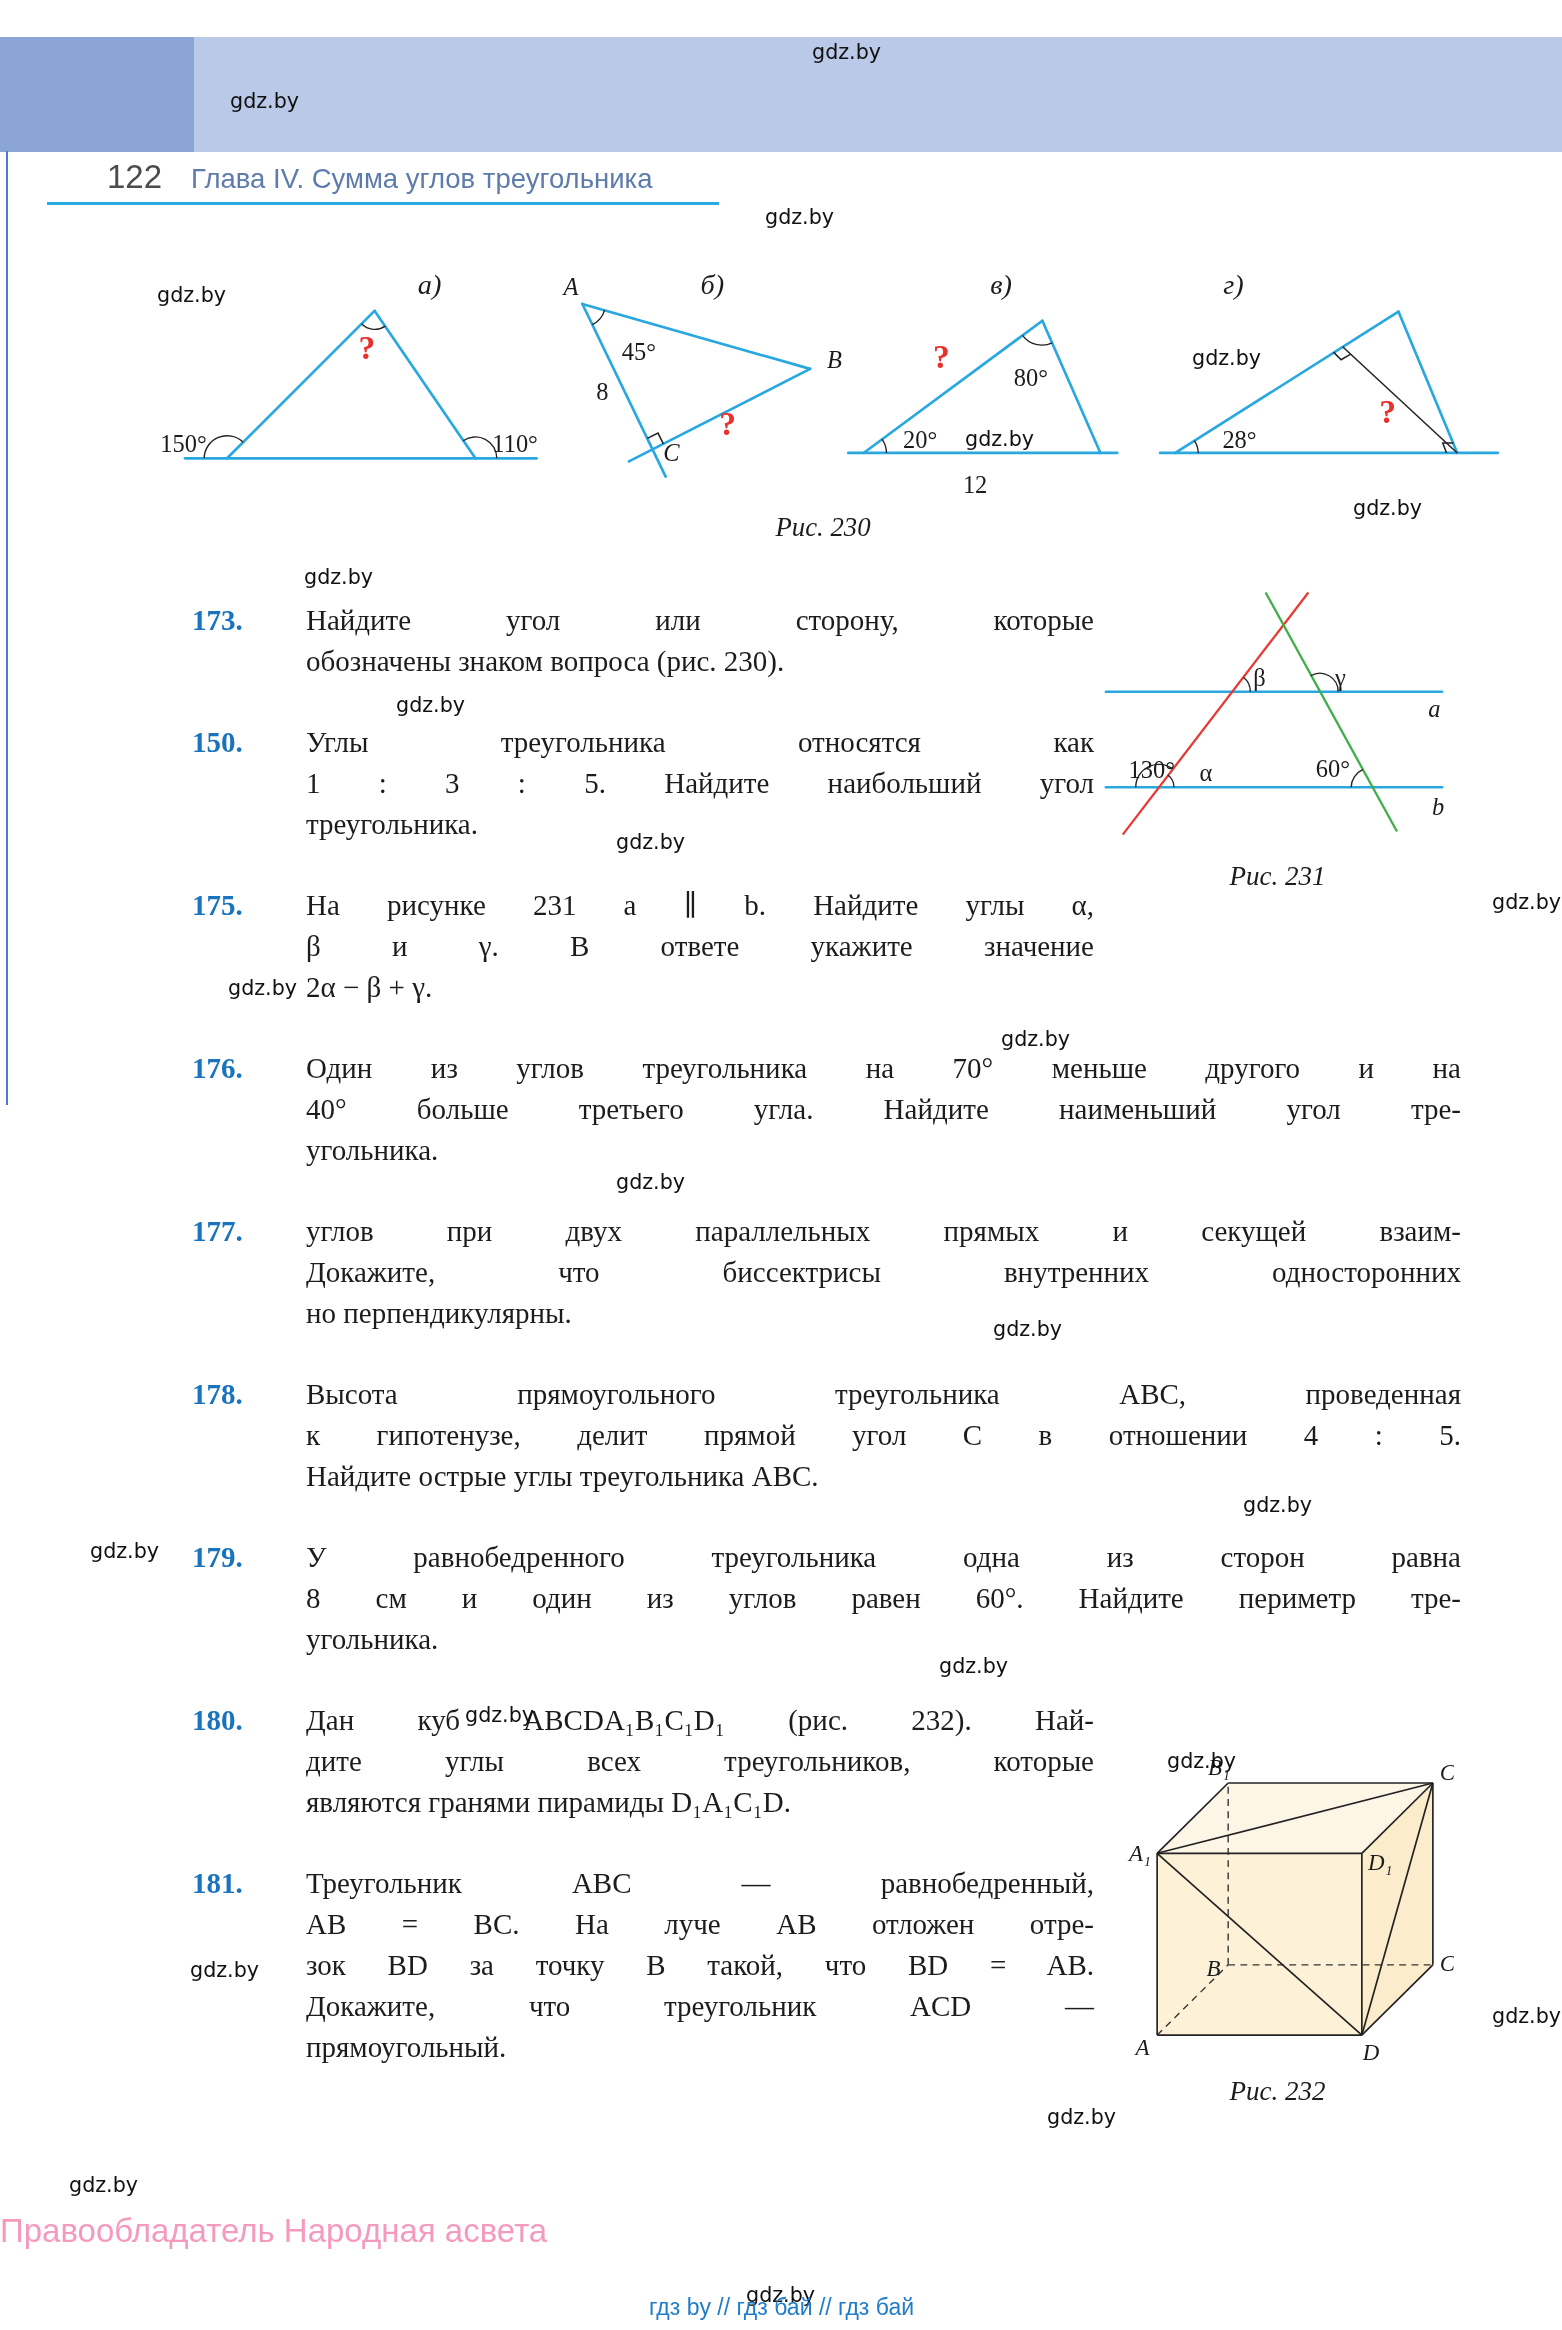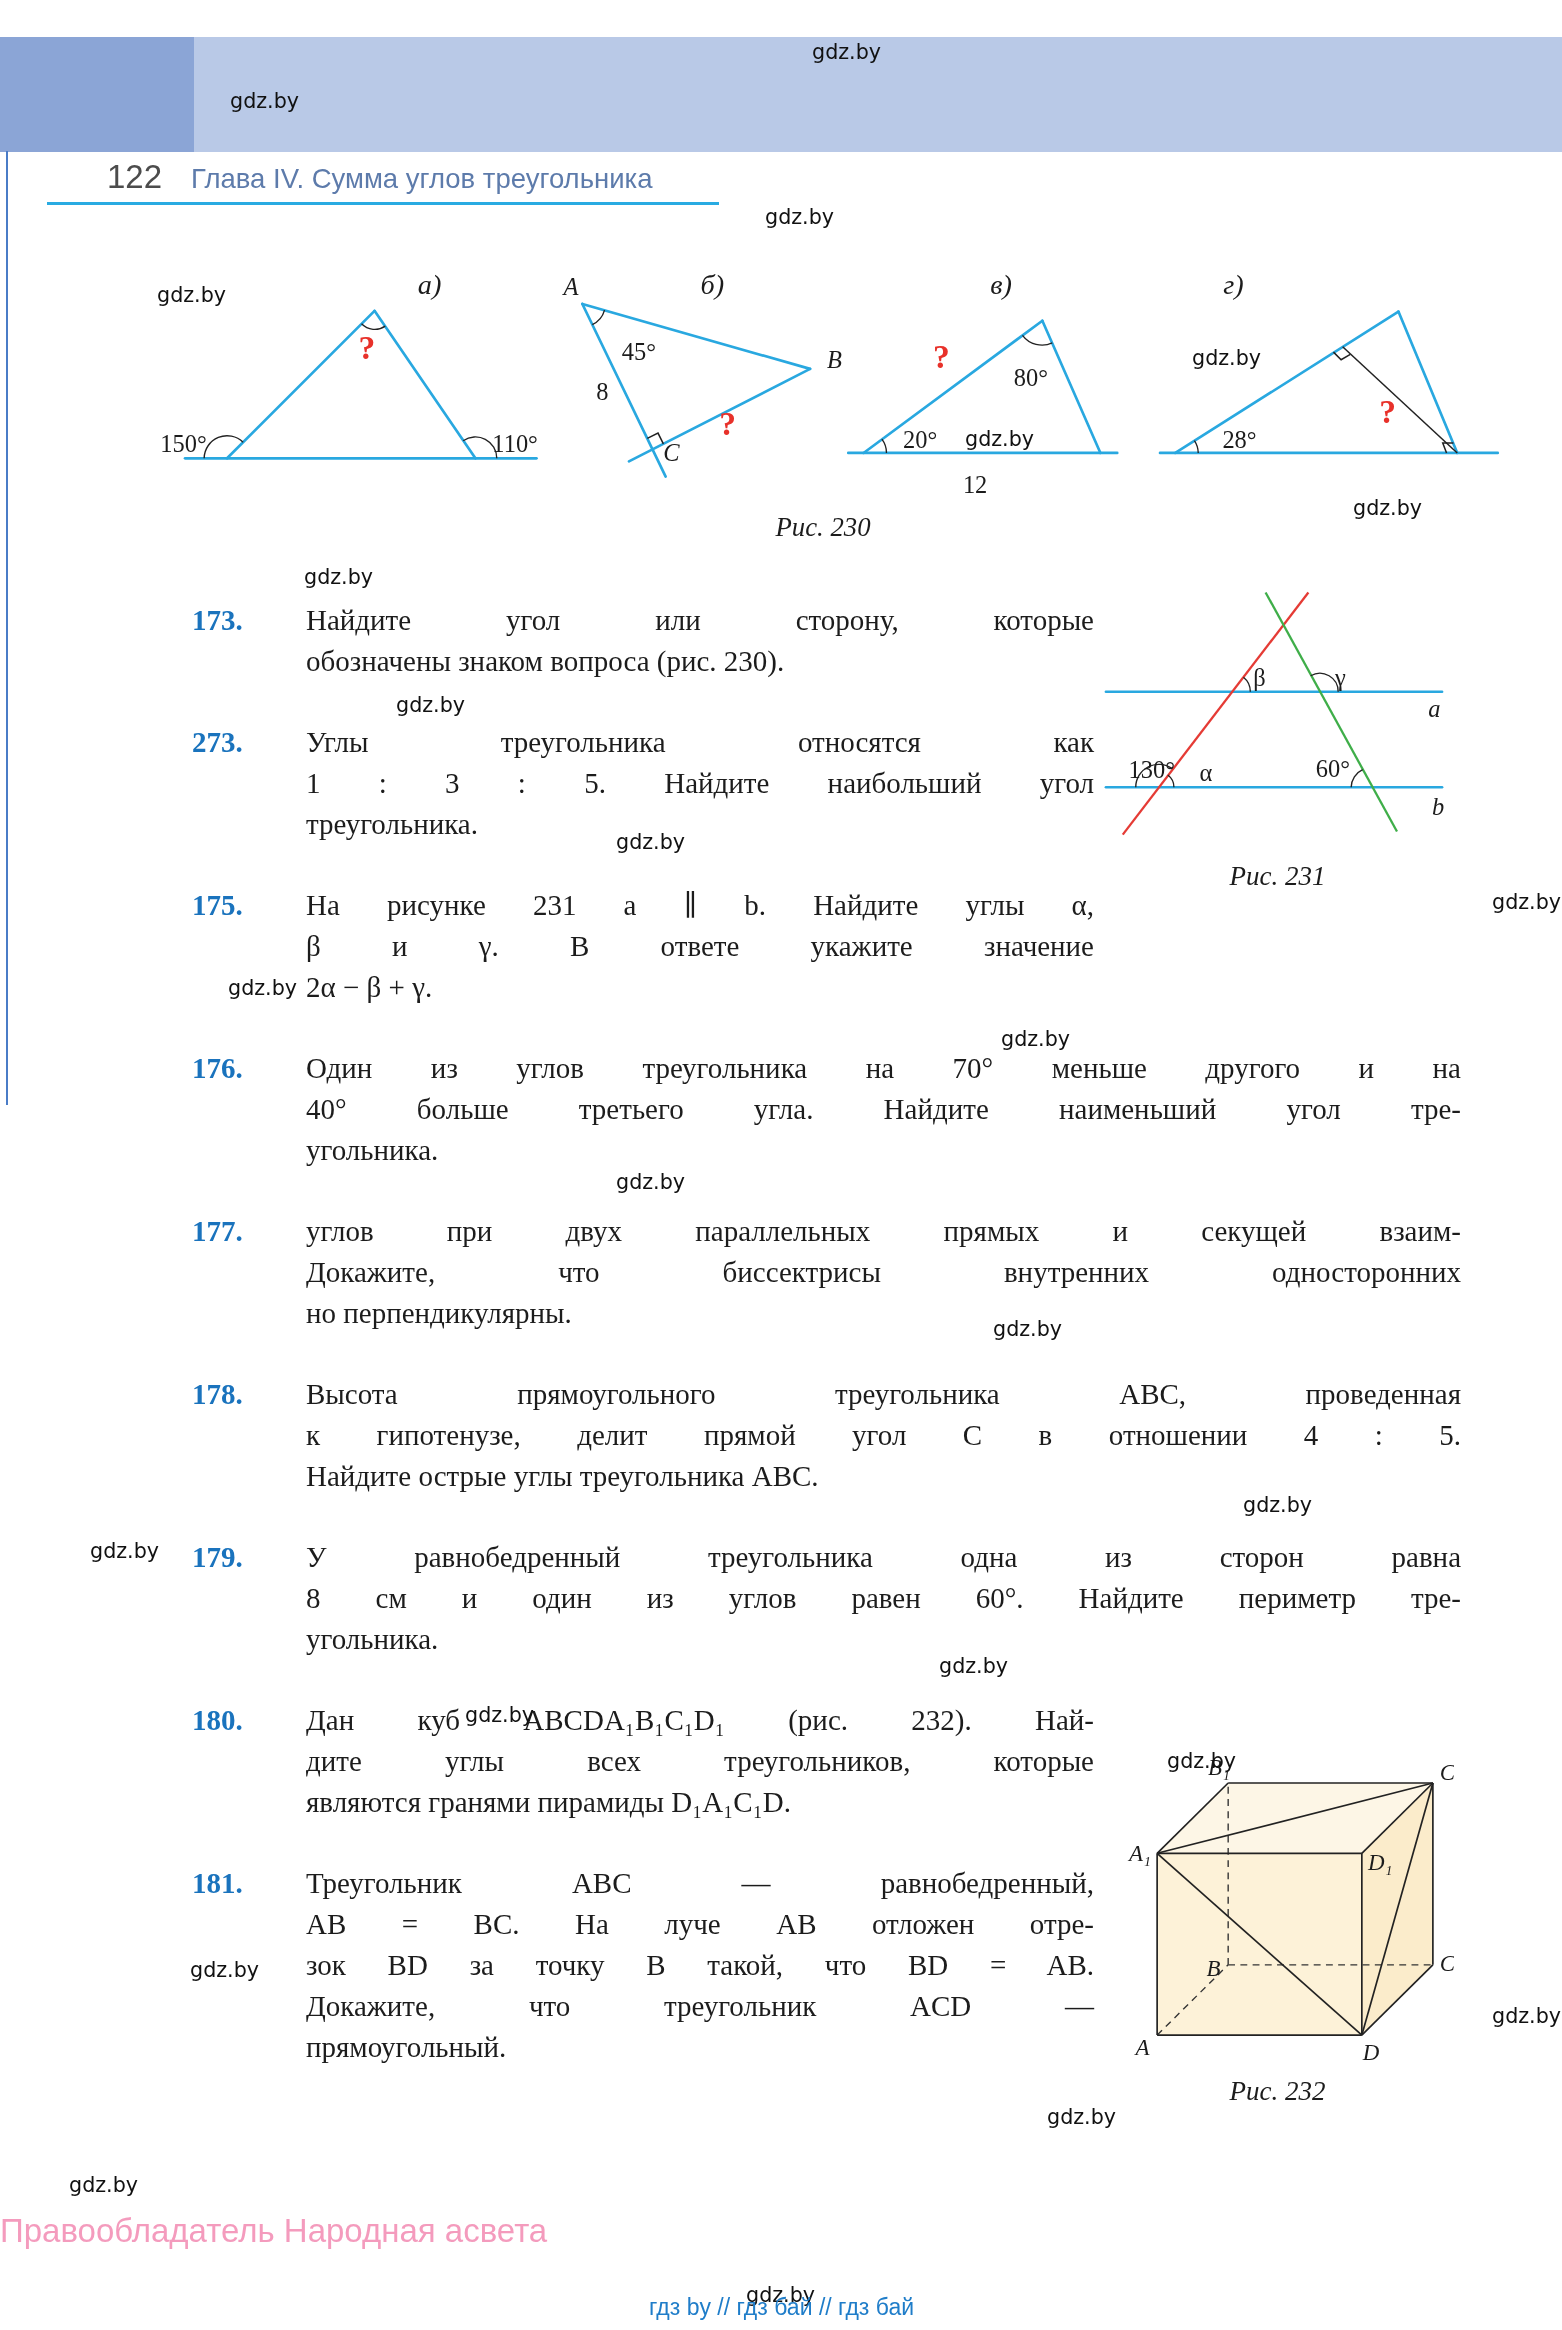--- a/index.html
+++ b/index.html
@@ -157,21 +157,21 @@
       <div class="fig-caption">Рис. 231</div>
     </div>
 
     <div id="plist1">
         <div class="problem">
           <span class="pnum">173.</span>
           <div class="pline just">Найдите угол или сторону, которые</div>
           <div class="pline">обозначены знаком вопроса (рис. 230).</div>
         </div>
         <div class="problem">
-          <span class="pnum">273.</span>
+          <span class="pnum">150.</span>
           <div class="pline just">Углы треугольника относятся как</div>
           <div class="pline just">1 : 3 : 5. Найдите наибольший угол</div>
           <div class="pline">треугольника.</div>
         </div>
         <div class="problem">
           <span class="pnum">175.</span>
           <div class="pline just">На рисунке 231 a ∥ b. Найдите углы α,</div>
           <div class="pline just">β и γ. В ответе укажите значение</div>
           <div class="pline">2α − β + γ.</div>
         </div>
@@ -188,21 +188,21 @@
           <div class="pline">но перпендикулярны.</div>
         </div>
         <div class="problem">
           <span class="pnum">178.</span>
           <div class="pline just">Высота прямоугольного треугольника ABC, проведенная</div>
           <div class="pline just">к гипотенузе, делит прямой угол C в отношении 4 : 5.</div>
           <div class="pline">Найдите острые углы треугольника ABC.</div>
         </div>
         <div class="problem">
           <span class="pnum">179.</span>
-          <div class="pline just">У равнобедренный треугольника одна из сторон равна</div>
+          <div class="pline just">У равнобедренного треугольника одна из сторон равна</div>
           <div class="pline just">8 см и один из углов равен 60°. Найдите периметр тре-</div>
           <div class="pline">угольника.</div>
         </div>
       </div>
 
     <div class="fig-float" id="fig232-float">
       <svg width="360" height="317" viewBox="0 0 470 415">
         <path d="M82,368 L350,368 L350,130 L82,130 Z" fill="#fdf2d8"></path>
         <path d="M350,368 L443,276 L443,38 L350,130 Z" fill="#fbeccb"></path>
         <path d="M82,130 L350,130 L443,38 L175,38 Z" fill="#fdf6e6"></path>

